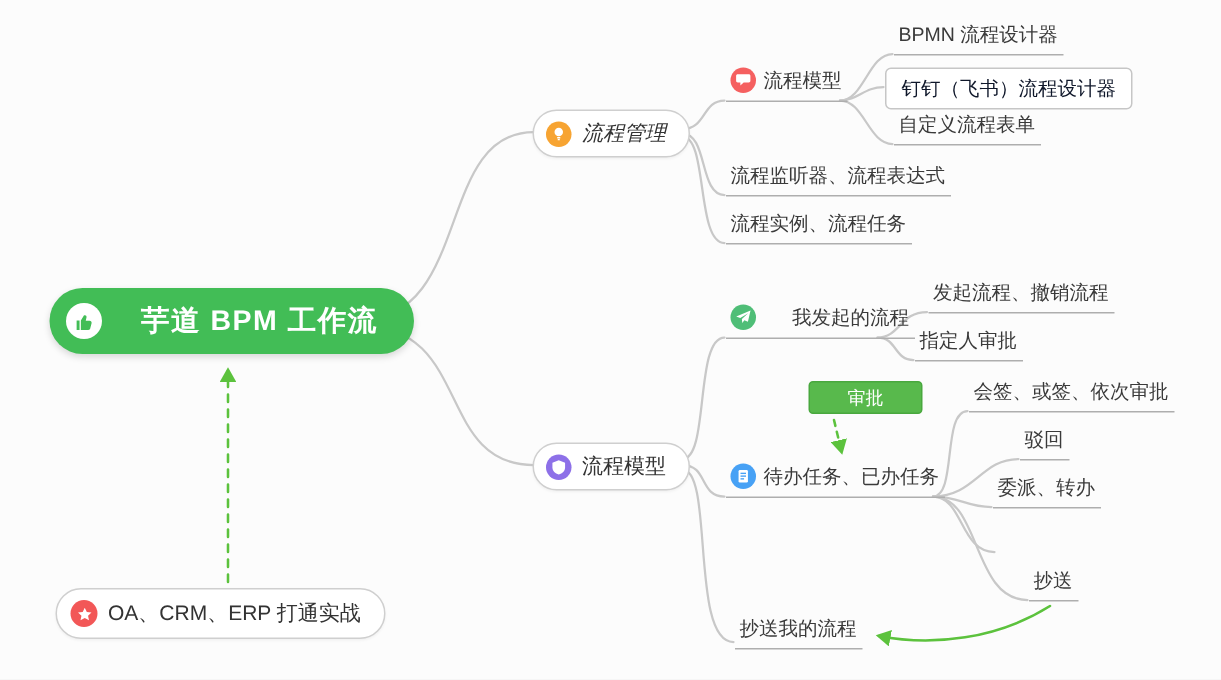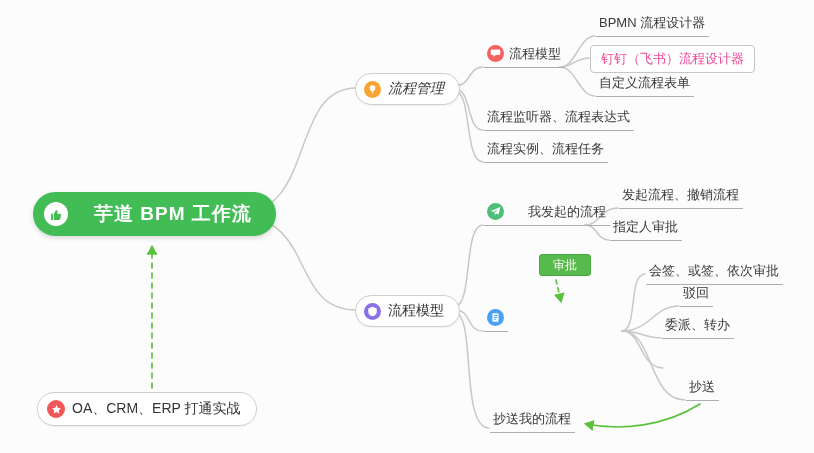--- a/index.html
+++ b/index.html
@@ -25,25 +25,25 @@
   .pill-ac { left:355px; top:295px; }
   .pill-note { left:37px; top:392px; border-radius:18px; padding:7px 15px 7px 9px; }
 
   
   .leaf { font-size:13px; line-height:16px; color:#3a3a3a;
           padding:0 4px 5px 3px; border-bottom:1px solid #aeaeae; }
   .leaf-ic { display:flex; align-items:center; gap:5px; }
 
   
   .boxed { background:#fff; border:1px solid #c6c6c6; border-radius:4px;
-           padding:5px 10px; font-size:13px; line-height:16px; color:#ec4899; }
+           padding:5px 10px; font-size:13px; line-height:16px; color:#0f172a; }
 
   
   .badge { left:539px; top:254px; background:#58b94c; border:1px solid #49a83e;
-           color:#fff; font-size:12px; line-height:14px; padding:3px 13px; border-radius:3px; }
+           color:#fff; font-size:12px; line-height:14px; padding:3px 25px; border-radius:3px; }
 
   .icon-circle { width:17px; height:17px; border-radius:50%;
                  display:flex; align-items:center; justify-content:center; flex:0 0 auto; }
   .ic-orange { background:#f7a432; }
   .ic-red    { background:#f56060; }
   .ic-green  { background:#4fbe77; }
   .ic-blue   { background:#47a1f5; }
   .ic-purple { background:#8d70e8; }
   .ic-star   { background:#f25757; width:18px; height:18px; }
 </style>
@@ -152,23 +152,24 @@
 
   <div class="node leaf leaf-ic" style="left:484px; top:309px;">
     <span class="icon-circle ic-blue">
       <svg width="11" height="11" viewBox="0 0 12 12">
           <rect x="2.6" y="1.4" width="6.8" height="9.2" rx="1" fill="#fff"></rect>
           <rect x="4" y="3.4" width="4" height="1" fill="#47a1f5"></rect>
           <rect x="4" y="5.4" width="4" height="1" fill="#47a1f5"></rect>
           <rect x="4" y="7.4" width="2.6" height="1" fill="#47a1f5"></rect>
         </svg>
     </span>
+    <span>待办任务、已办任务</span>
   </div>
 
-  <div class="node leaf" style="left:646px; top:263px;text-align:center;">会签、或签、依次审批</div>
+  <div class="node leaf" style="left:646px; top:253px;text-align:center;">会签、或签、依次审批</div>
 
   <div class="node leaf" style="left:680px; top:285px;">驳回</div>
 
   <div class="node leaf" style="left:662px; top:317px;">委派、转办</div>
 
 
   <div class="node leaf" style="left:686px; top:379px;">抄送</div>
 
   <div class="node leaf" style="left:490px; top:411px;">抄送我的流程</div>
 

